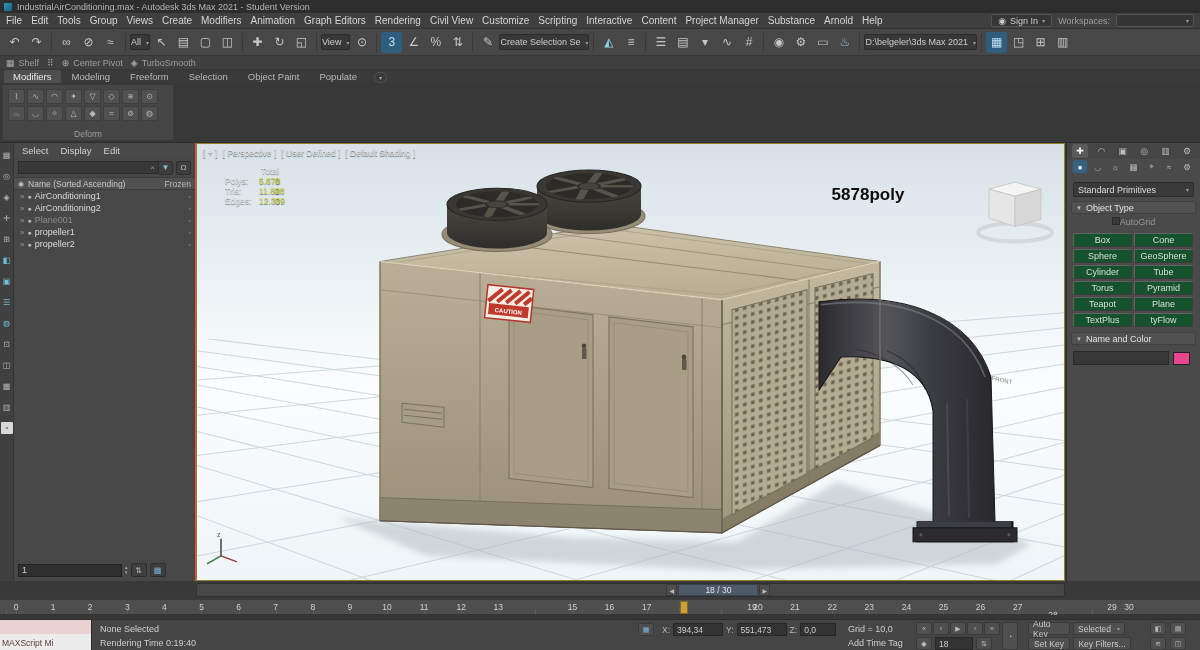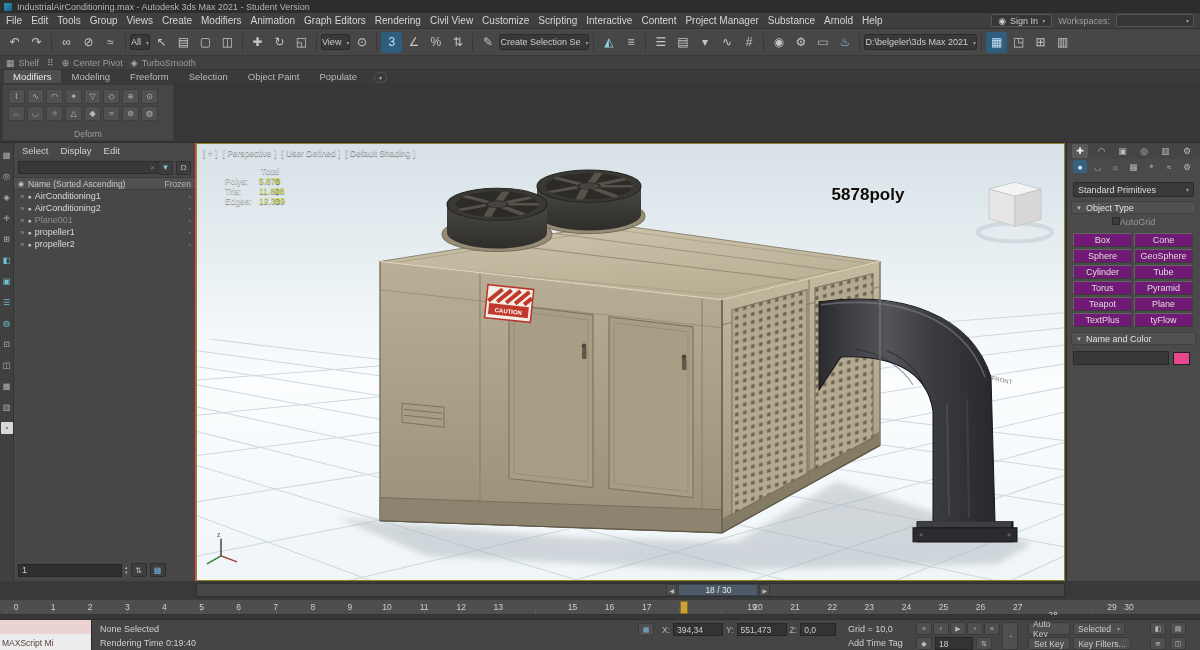--- a/index.html
+++ b/index.html
@@ -119,21 +119,21 @@
   .cp-sub.active { background:#36617f; color:#dceefb; }
   .cp-select { margin:8px 6px 4px 6px; height:15px; background:#3a3a3a; border:1px solid #2b2b2b; border-radius:2px;
                display:flex; align-items:center; justify-content:space-between; padding:0 4px; font-size:9px; color:#ddd; }
   .rollout { margin:3px 4px; height:13px; background:#515151; border:1px solid #404040; border-radius:2px;
              display:flex; align-items:center; gap:4px; padding:0 4px; font-size:9px; color:#e2e2e2; }
   .rollout .tri { font-size:6px; color:#bbb; }
   .autogrid { height:14px; display:flex; align-items:flex-start; justify-content:center; }
   .autogrid .cb { width:8px; height:8px; background:#3a3a3a; border:1px solid #2a2a2a; }
   .autogrid .lbl { font-size:9px; color:#989898; }
   .cp-btns { display:flex; flex-wrap:wrap; gap:2px; padding:2px 6px; }
-  .cp-btn { width:59px; height:14px; background:#701a75; border:1px solid #646464; border-right-color:#3b3b3b;
+  .cp-btn { width:59px; height:14px; background:#14532d; border:1px solid #646464; border-right-color:#3b3b3b;
             border-bottom-color:#3b3b3b; border-radius:2px; color:#dedede; font-size:9px;
             display:flex; align-items:center; justify-content:center; }
   .cp-namerow { display:flex; align-items:center; gap:4px; padding:3px 6px; }
   .cp-namefld { width:96px; height:14px; background:#383838; border:1px solid #2a2a2a; }
   .cp-swatch { width:17px; height:13px; background:#e8478f; border:1px solid #222; }
 
   
   .bottomstrip { position:absolute; left:0; top:581px; width:1200px; height:24px; background:#393939; }
   .ts-track { position:absolute; left:196px; top:2px; width:869px; height:14px; background:#474747;
               border:1px solid #303030; border-radius:2px; }

